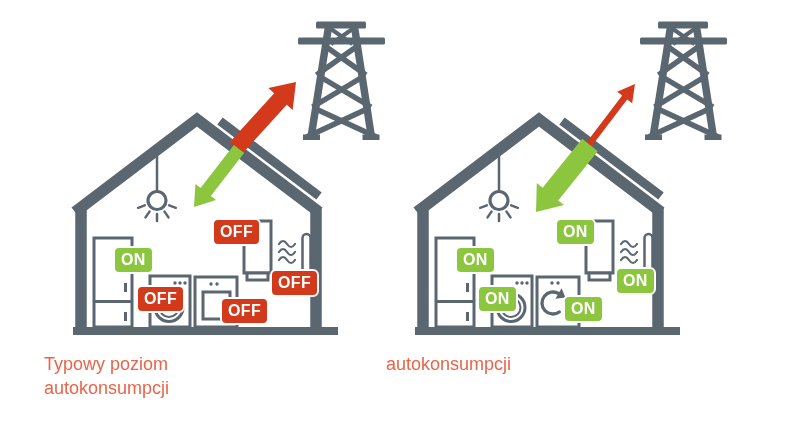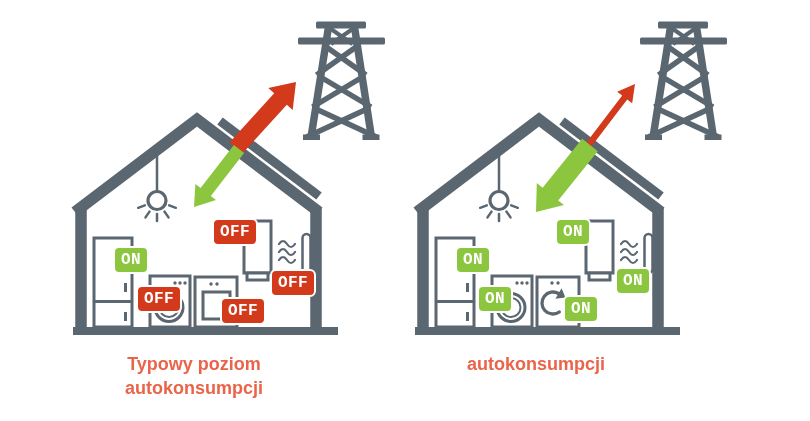--- a/index.html
+++ b/index.html
@@ -14,28 +14,27 @@
   .fg{fill:var(--diagram-gray);stroke:none;}
   .dot{fill:var(--diagram-gray);stroke:none;}
   .ar{fill:var(--export-red);stroke:none;}
   .ag{fill:var(--consume-green);stroke:none;}
   
   .badge{
     position:absolute;display:inline-block;
     font-weight:bold;font-size:16px;line-height:20px;letter-spacing:.4px;
     color:#fff;padding:2px 6px;border-radius:6px;border:2px solid #fff;
     text-align:center;
-    font-family:Liberation Mono, monospace;
   }
   .badge.on{background:var(--badge-on-green);}
   .badge.off{background:var(--badge-off-red);}
   
   .caption{
-    position:absolute;width:300px;top:352px;text-align:center;
-    font-size:18px;line-height:24px;font-weight:700;color:var(--caption-orange);
+    position:absolute;width:300px;top:352px;text-align:left;
+    font-size:18px;line-height:24px;font-weight:400;color:var(--caption-orange);
   }
   .caption-left{left:44px;}
   .caption-right{left:386px;}
 </style>
 </head>
 <body>
 
 <div class="stage">
 
   <svg width="810" height="421" viewBox="0 0 810 421">

